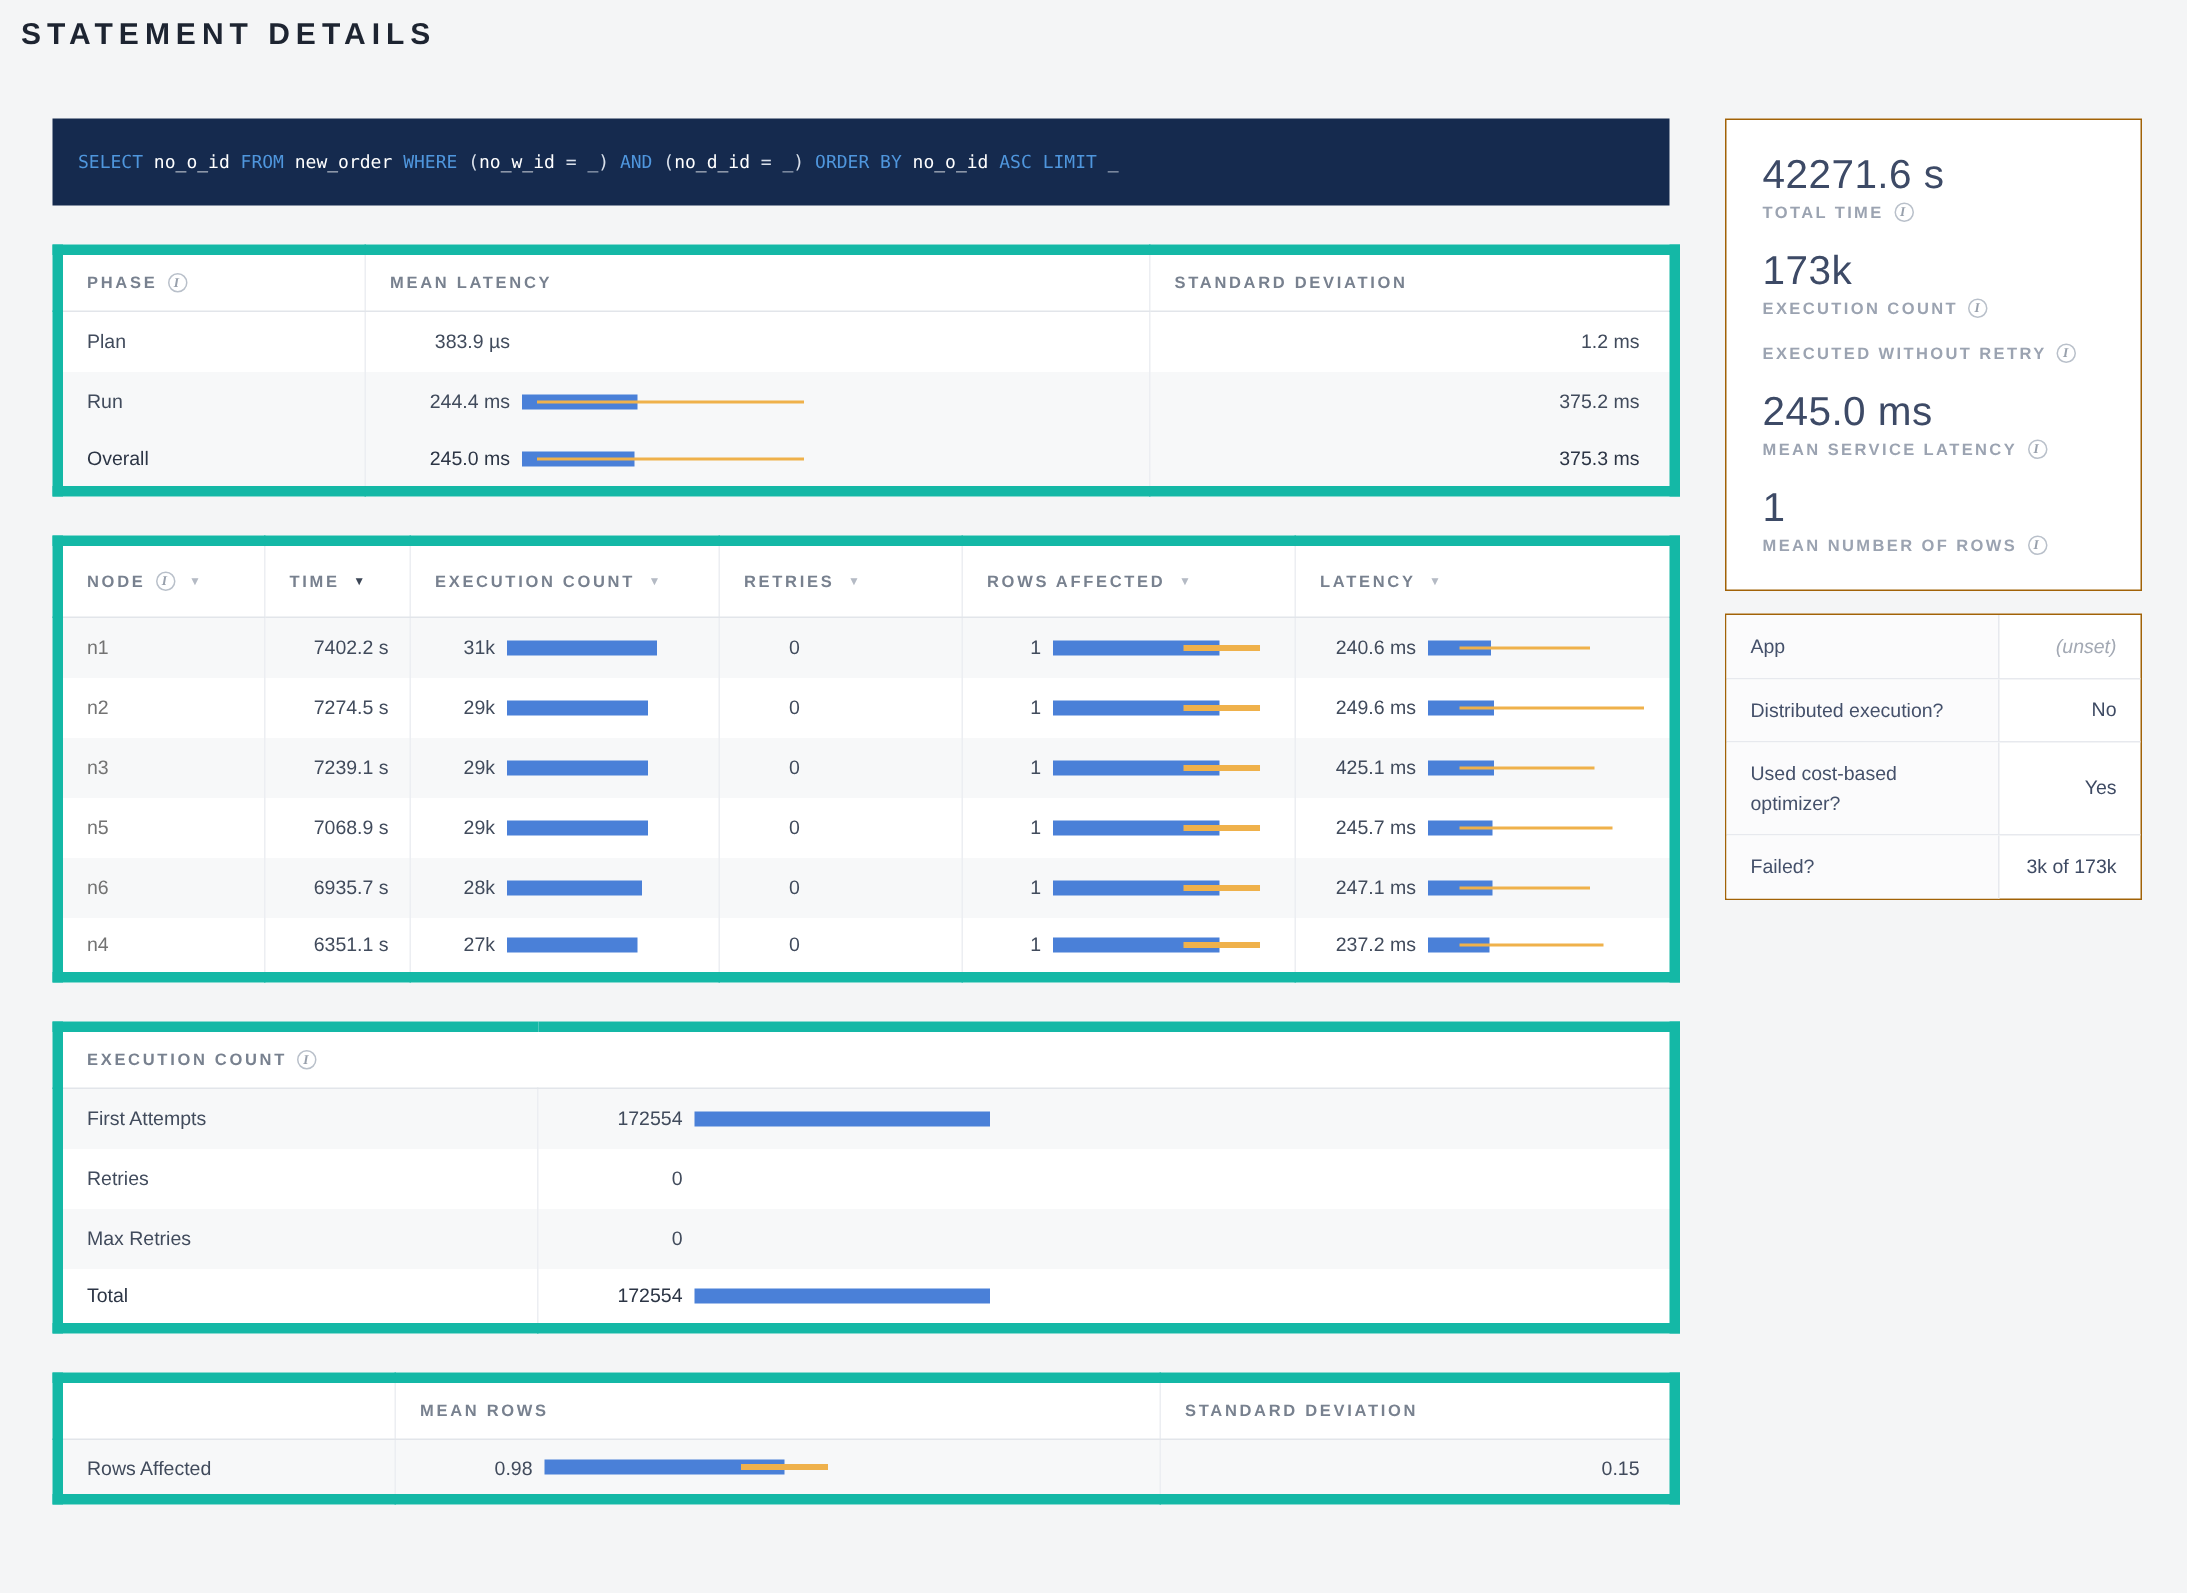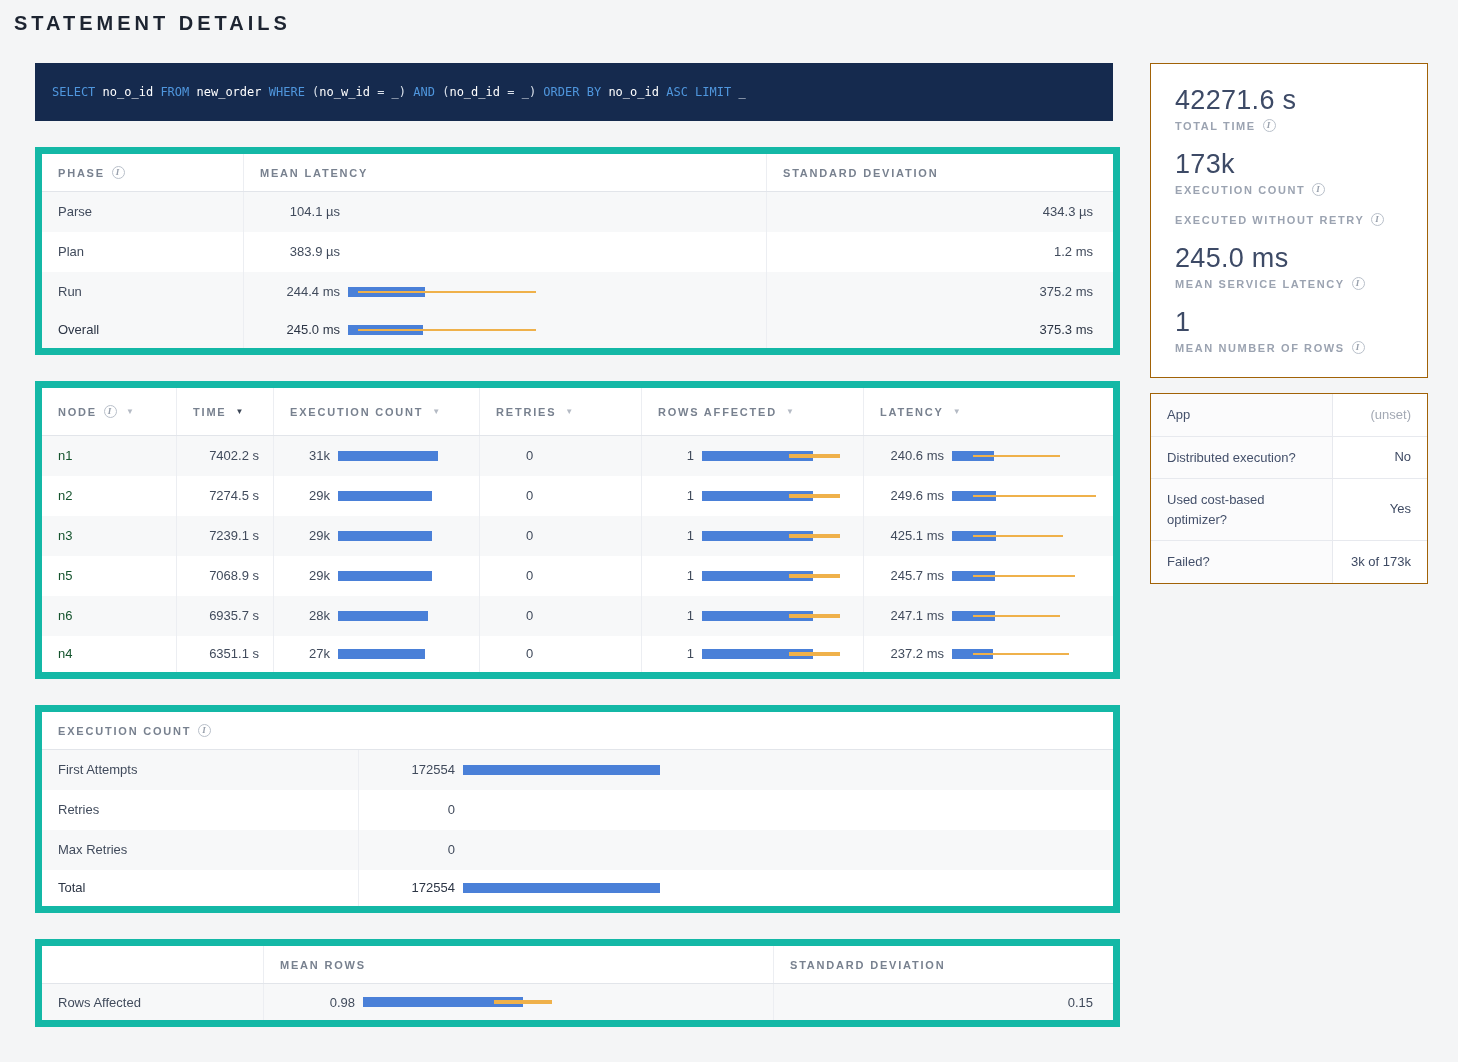--- a/index.html
+++ b/index.html
@@ -1,19 +1,19 @@
 <!DOCTYPE html>
 <html><head>
 <meta charset="utf-8">
 <style>
   *{box-sizing:border-box;margin:0;padding:0}
   html,body{width:1458px;height:1062px}
   body{font-family:"Liberation Sans",sans-serif;background:#f4f5f6;color:#46505f;overflow:hidden}
   .title{font-size:20px;font-weight:700;letter-spacing:4px;color:#1d2431;padding:12px 0 0 14px}
-  .layout{display:flex;gap:37px;margin-top:28px;padding-left:35px;align-items:flex-start}
+  .layout{display:flex;gap:37px;margin-top:44px;padding-left:35px;align-items:flex-start}
   .main{width:1078px;flex:0 0 auto}
   .sidebar{width:278px;flex:0 0 auto}
 
   
   .sql-bar{background:#152a4e;height:58px;display:flex;align-items:center;padding:0 17px;
     font-family:"DejaVu Sans Mono",monospace;font-size:12px;white-space:pre;color:#d9e0ea}
   .tok.kw{color:#4f96dd}
   .tok.id{color:#ffffff;font-weight:normal}
   .tok.pl{color:#d9e0ea}
 
@@ -24,21 +24,21 @@
      padding:0 16px;border-bottom:1px solid #e2e5ea;border-right:1px solid #eceef2;background:#fff;text-transform:uppercase}
   .node-tbl th{height:51px}
   th:last-child,td:last-child{border-right:none}
   td{height:40px;font-size:13px;color:#414b5c;padding:0 16px;border-right:1px solid #eceef2;background:#fff}
   tr.alt td{background:#f7f8f9}
   tr.boldrow td{font-weight:400;color:#2c3545}
   .thflex{display:flex;align-items:center;gap:7px}
   .tright{text-align:right;padding-right:20px}
   .tright-sm{text-align:right;padding-right:14px}
   .retries-cell{padding-left:46px}
-  a.node-link{color:#14532d;text-decoration:none}
+  a.node-link{color:#737373;text-decoration:none}
 
   
   .info{display:inline-flex;align-items:center;justify-content:center;width:13px;height:13px;
     border:1px solid #b9c0ca;border-radius:50%;font-size:9px;font-style:italic;color:#98a0ac;
     font-family:"Liberation Serif",serif;flex:0 0 auto;line-height:1}
   .sort{font-size:8px;color:#b4bac4;margin-left:2px}
   .sort.active{color:#3c4656}
 
   
   .cellflex{display:flex;align-items:center}
@@ -57,21 +57,21 @@
   .stat-value{font-size:27px;color:#3d4a66;letter-spacing:.3px}
   .stat-label{display:flex;align-items:center;gap:7px;font-size:11px;font-weight:700;letter-spacing:1.6px;
     color:#9ba3b1;margin-top:3px;text-transform:uppercase}
   .details-card{margin-top:15px}
   .det-row{display:flex;align-items:stretch;border-bottom:1px solid #e7e9ee}
   .det-row:last-child{border-bottom:none}
   .det-label{width:182px;flex:0 0 auto;display:flex;align-items:center;padding:11px 30px 11px 16px;
     font-size:13px;color:#44506a;border-right:1px solid #e7e9ee;background:#fbfbfc;line-height:1.5}
   .det-value{flex:1;display:flex;align-items:center;justify-content:flex-end;text-align:right;
     padding:11px 16px;font-size:13px;color:#3e4a63;line-height:1.4}
-  .det-value.unset{color:#a3a9b4}
+  .det-value.unset{font-style:italic;color:#a3a9b4}
 </style>
 </head>
 <body>
 
 <div class="title">STATEMENT DETAILS</div>
 
 <div class="layout">
   <div class="main">
 
     <div class="sql-bar" id="sql-query"><span class="tok kw">SELECT </span><span class="tok id">no_o_id </span><span class="tok kw">FROM </span><span class="tok id">new_order </span><span class="tok kw">WHERE </span><span class="tok pl">(</span><span class="tok id">no_w_id</span><span class="tok pl"> = _) </span><span class="tok kw">AND </span><span class="tok pl">(</span><span class="tok id">no_d_id</span><span class="tok pl"> = _) </span><span class="tok kw">ORDER BY </span><span class="tok id">no_o_id </span><span class="tok kw">ASC LIMIT </span><span class="tok pl">_</span></div>
@@ -88,29 +88,20 @@
             <span class="thflex">
               <span>PHASE</span>
               <span class="info">i</span>
             </span>
           </th>
           <th>MEAN LATENCY</th>
           <th>STANDARD DEVIATION</th>
         </tr>
       </thead>
       <tbody id="phase-body">
-          <tr class="alt">
-            <td>Parse</td>
-            <td>
-              <div class="cellflex">
-                <span class="val w80">104.1 µs</span>
-              </div>
-            </td>
-            <td class="tright">434.3 µs</td>
-          </tr>
           <tr>
             <td>Plan</td>
             <td>
               <div class="cellflex">
                 <span class="val w80">383.9 µs</span>
               </div>
             </td>
             <td class="tright">1.2 ms</td>
           </tr>
           <tr class="alt">

